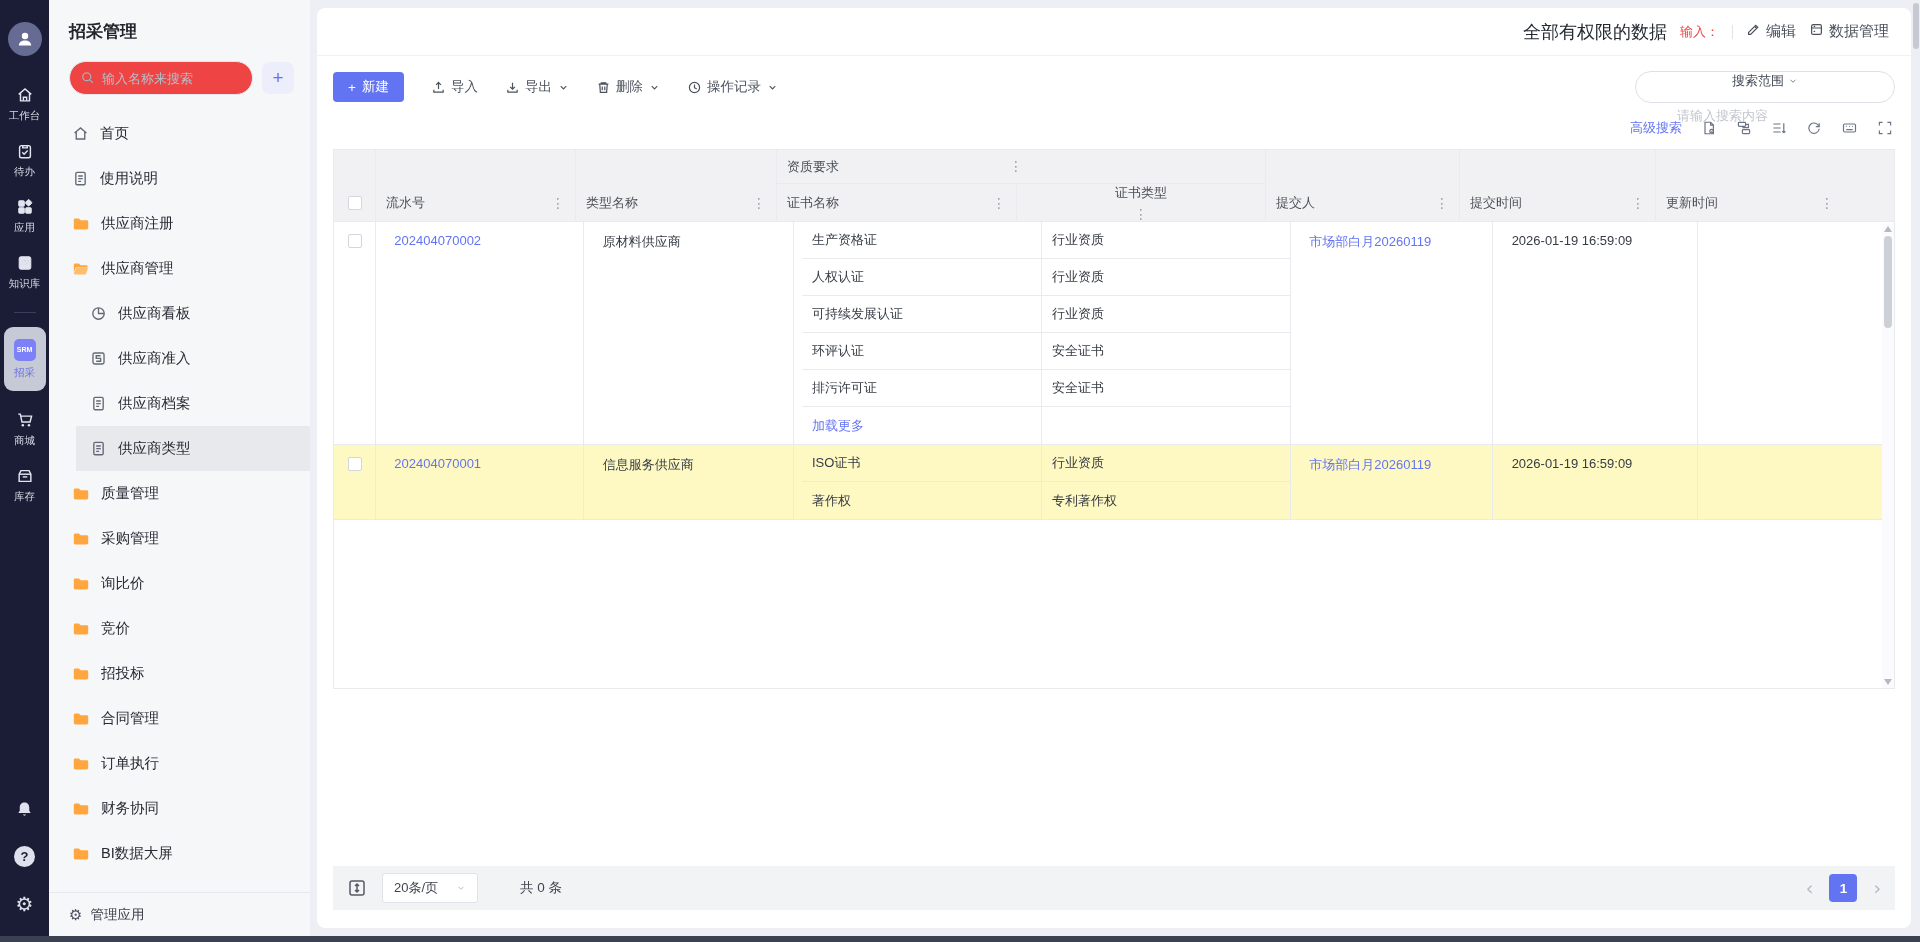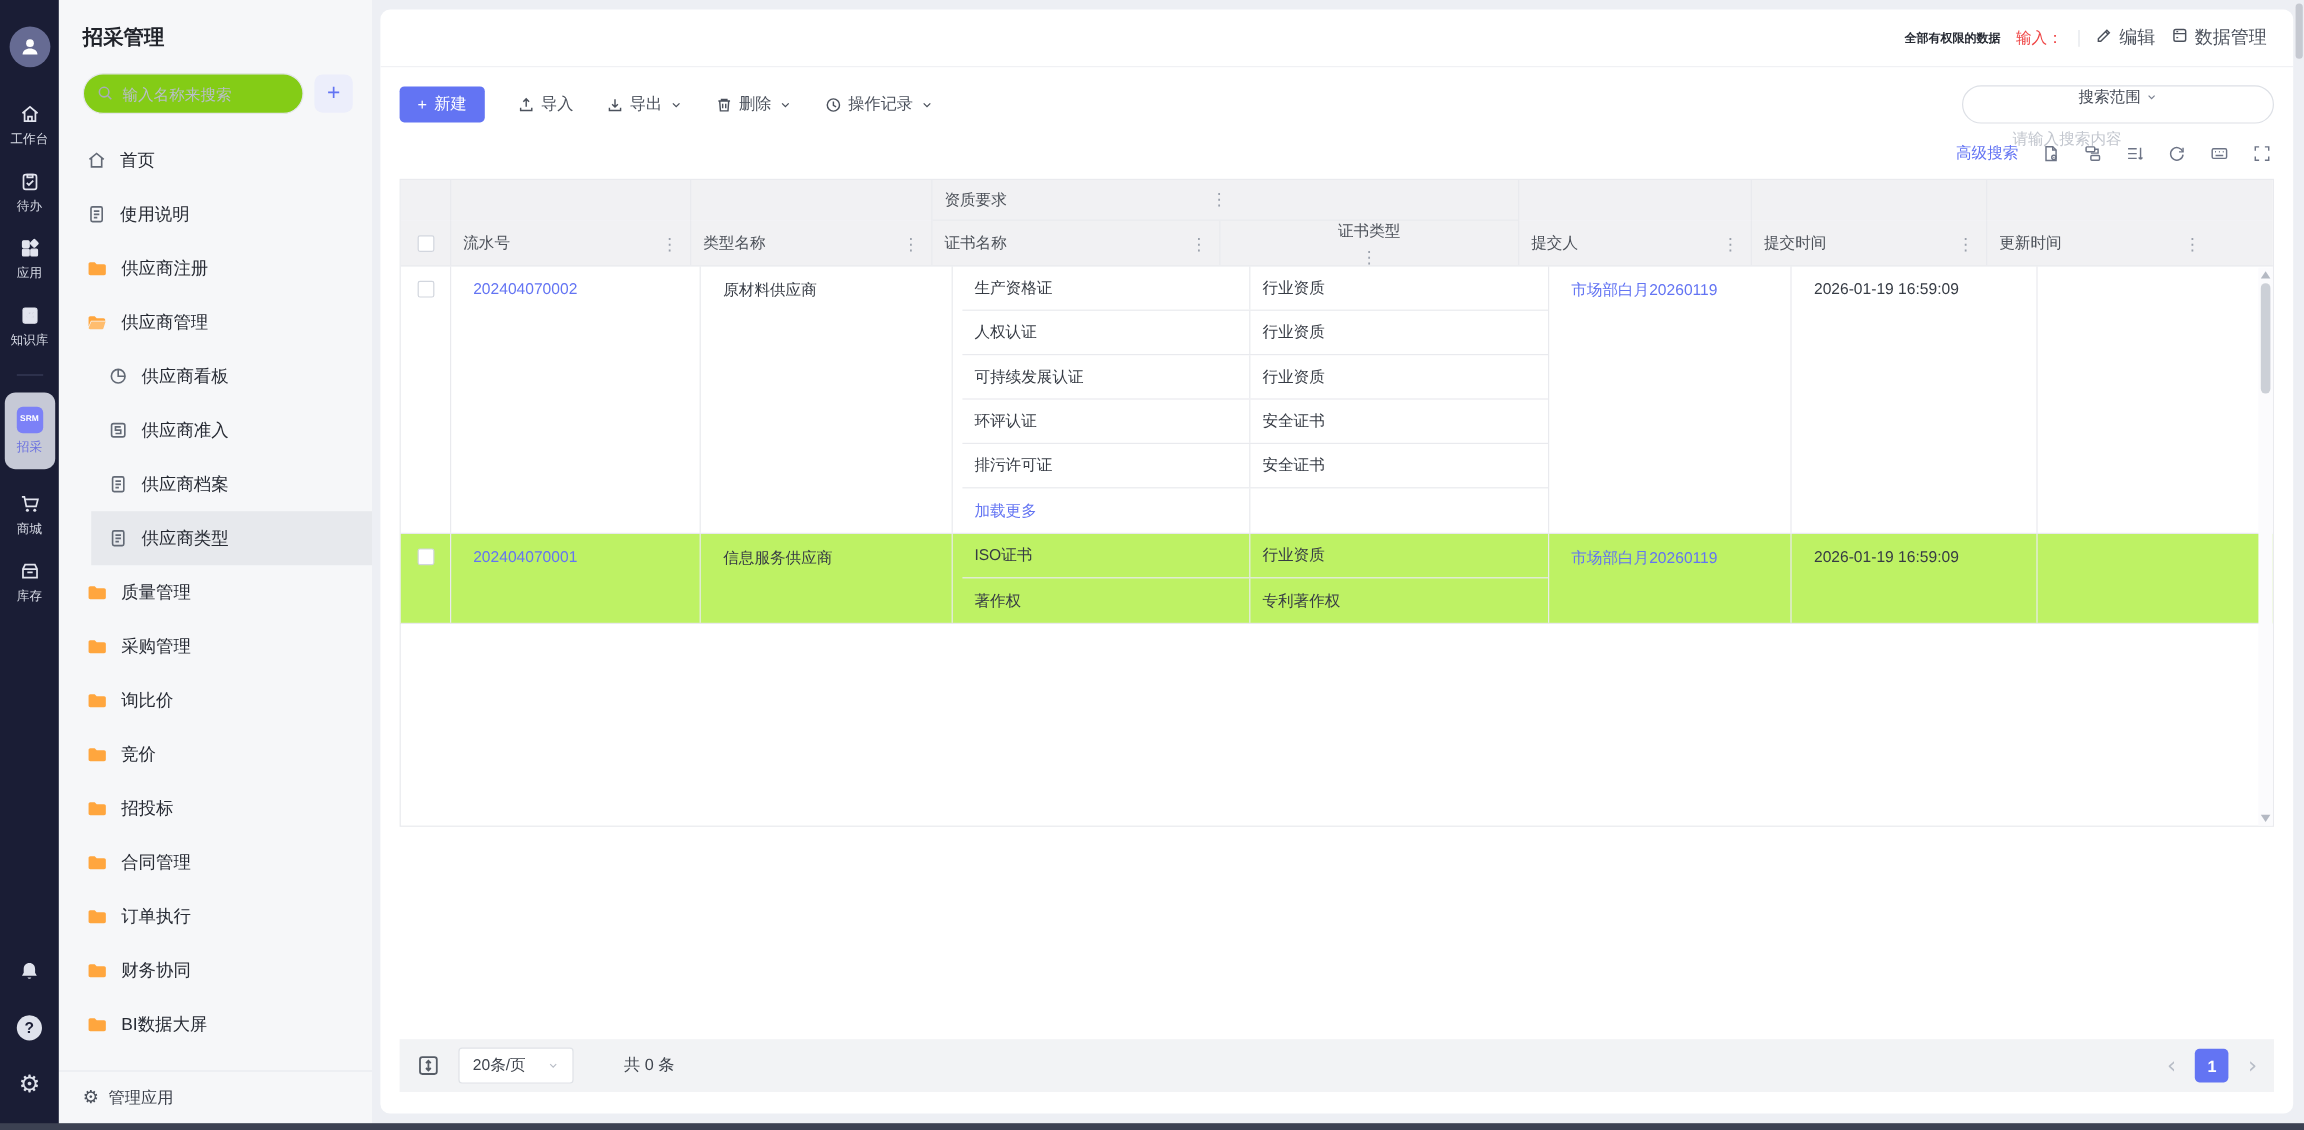--- a/index.html
+++ b/index.html
@@ -32,21 +32,21 @@
                  font-weight:bold; font-size:13px; display:flex; align-items:center; justify-content:center; }
   .gear-glyph { color:#dfe2ec; font-size:20px; line-height:20px; }
 
   
   .sidebar { position:absolute; left:49px; top:0; bottom:6px; width:261px; background:#f6f7f9;
              display:flex; flex-direction:column; z-index:4; }
   .sb-title { padding:20px 20px 12px; font-size:17px; font-weight:bold; color:#21242b; }
   .sb-search-row { display:flex; align-items:center; gap:9px; padding:6px 16px 8px 20px; }
   .sb-search { position:relative; flex:1; }
   .sb-search input { width:100%; height:34px; border:1px solid #e4e6eb; border-radius:17px;
-                     background:#84cc16; padding:0 10px 0 32px; font-size:13px; color:#333; outline:none;
+                     background:#ef4444; padding:0 10px 0 32px; font-size:13px; color:#333; outline:none;
                      font-family:inherit; }
   .sb-search input::placeholder { color:#b9bec8; }
   .sb-search .mag { position:absolute; left:11px; top:9px; }
   .sb-plus { width:32px; height:32px; border-radius:7px; background:#eceefb; color:#6374f3;
              font-size:19px; display:flex; align-items:center; justify-content:center; cursor:pointer; }
   .sb-items { flex:1; overflow:hidden; padding-top:8px; }
   .s-item { height:45px; display:flex; align-items:center; gap:11px; padding-left:23px;
             font-size:14.5px; color:#262a33; cursor:pointer; }
   .s-item.sub { padding-left:41px; }
   .s-item.sub.selected { margin-left:27px; padding-left:14px; background:#e7e9ed; }
@@ -55,21 +55,21 @@
                gap:8px; padding-left:20px; font-size:13.5px; color:#3c414b; cursor:pointer; }
   .sb-footer .gear-glyph { color:#4b515c; font-size:15px; line-height:15px; }
 
   
   .main { position:absolute; left:310px; top:0; right:0; bottom:6px; background:#edeff4; }
   .card { position:absolute; left:7px; top:8px; right:9px; bottom:8px; background:#fff;
           border-radius:8px; display:flex; flex-direction:column; overflow:hidden; }
 
   .card-head { height:48px; flex:none; border-bottom:1px solid #f0f1f4; display:flex;
                align-items:center; justify-content:flex-end; gap:13px; padding:0 22px; }
-  .scope { font-weight:bold; font-size:10px; color:#252932; }
+  .scope { font-weight:normal; font-size:18px; color:#252932; }
   .input-hint { color:#ef4444; font-size:13px; }
   .vdiv { width:1px; height:14px; background:#e2e4e9; }
   .head-btn { display:flex; align-items:flex-start; gap:5px; color:#4b515c; font-size:15px; cursor:pointer; }
   .head-btn svg { stroke:#4b515c; }
 
   .toolbar { display:flex; align-items:center; padding:15px 16px 0; flex:none; }
   .btn-new { height:30px; padding:0 15px; border-radius:4px; background:#6374f3; color:#fff;
              font-size:13.5px; display:flex; align-items:center; gap:6px; border:none; cursor:pointer;
              font-family:inherit; }
   .tb-btn { display:flex; align-items:center; gap:5px; color:#4b515c; font-size:13.5px;
@@ -104,21 +104,21 @@
                 font-size:13px; color:#4b5058; }
   .group-cell .kebab { position:absolute; left:232px; top:9px; }
   .kebab { color:#9ba1ac; font-size:14px; line-height:14px; cursor:pointer; user-select:none; }
   .w-cb{width:42px;} .w-serial{width:200px;} .w-type{width:201px;} .w-cname{width:240px;}
   .w-ctype{width:249px;flex-direction:column;} .w-sub{width:194px;} .w-stime{width:196px;} .w-utime{width:188px;}
   .cb-head { display:flex; align-items:center; justify-content:center; border-right:1px solid #e9eaee; }
   .checkbox { width:14px; height:14px; border:1px solid #d2d6de; border-radius:2px; background:#fff;
               cursor:pointer; }
 
   .data-row { display:flex; border-bottom:1px solid #e9eaee; font-size:13px; color:#363b44;justify-content:space-between; }
-  .data-row.alt { background:#bef264; }
+  .data-row.alt { background:#fef9c3; }
   .cell { border-right:1px solid #e9eaee; padding:11px 10px 0; }
   .cb-cell { width:42px; display:flex; justify-content:center; padding:12px 0 0;
              border-right:1px solid #e9eaee; }
   .certs { width:489px; display:flex; flex-direction:column; border-right:1px solid #e9eaee;
            padding:0; }
   .cert-row { display:flex; height:37px; border-bottom:1px solid #e9eaee; }
   .cert-row:last-child { border-bottom:none; }
   .cert-name { width:240px; border-right:1px solid #e9eaee; display:flex; align-items:center;
                padding:0 10px; }
   .cert-type { flex:1; display:flex; align-items:center; padding:0 10px; }

